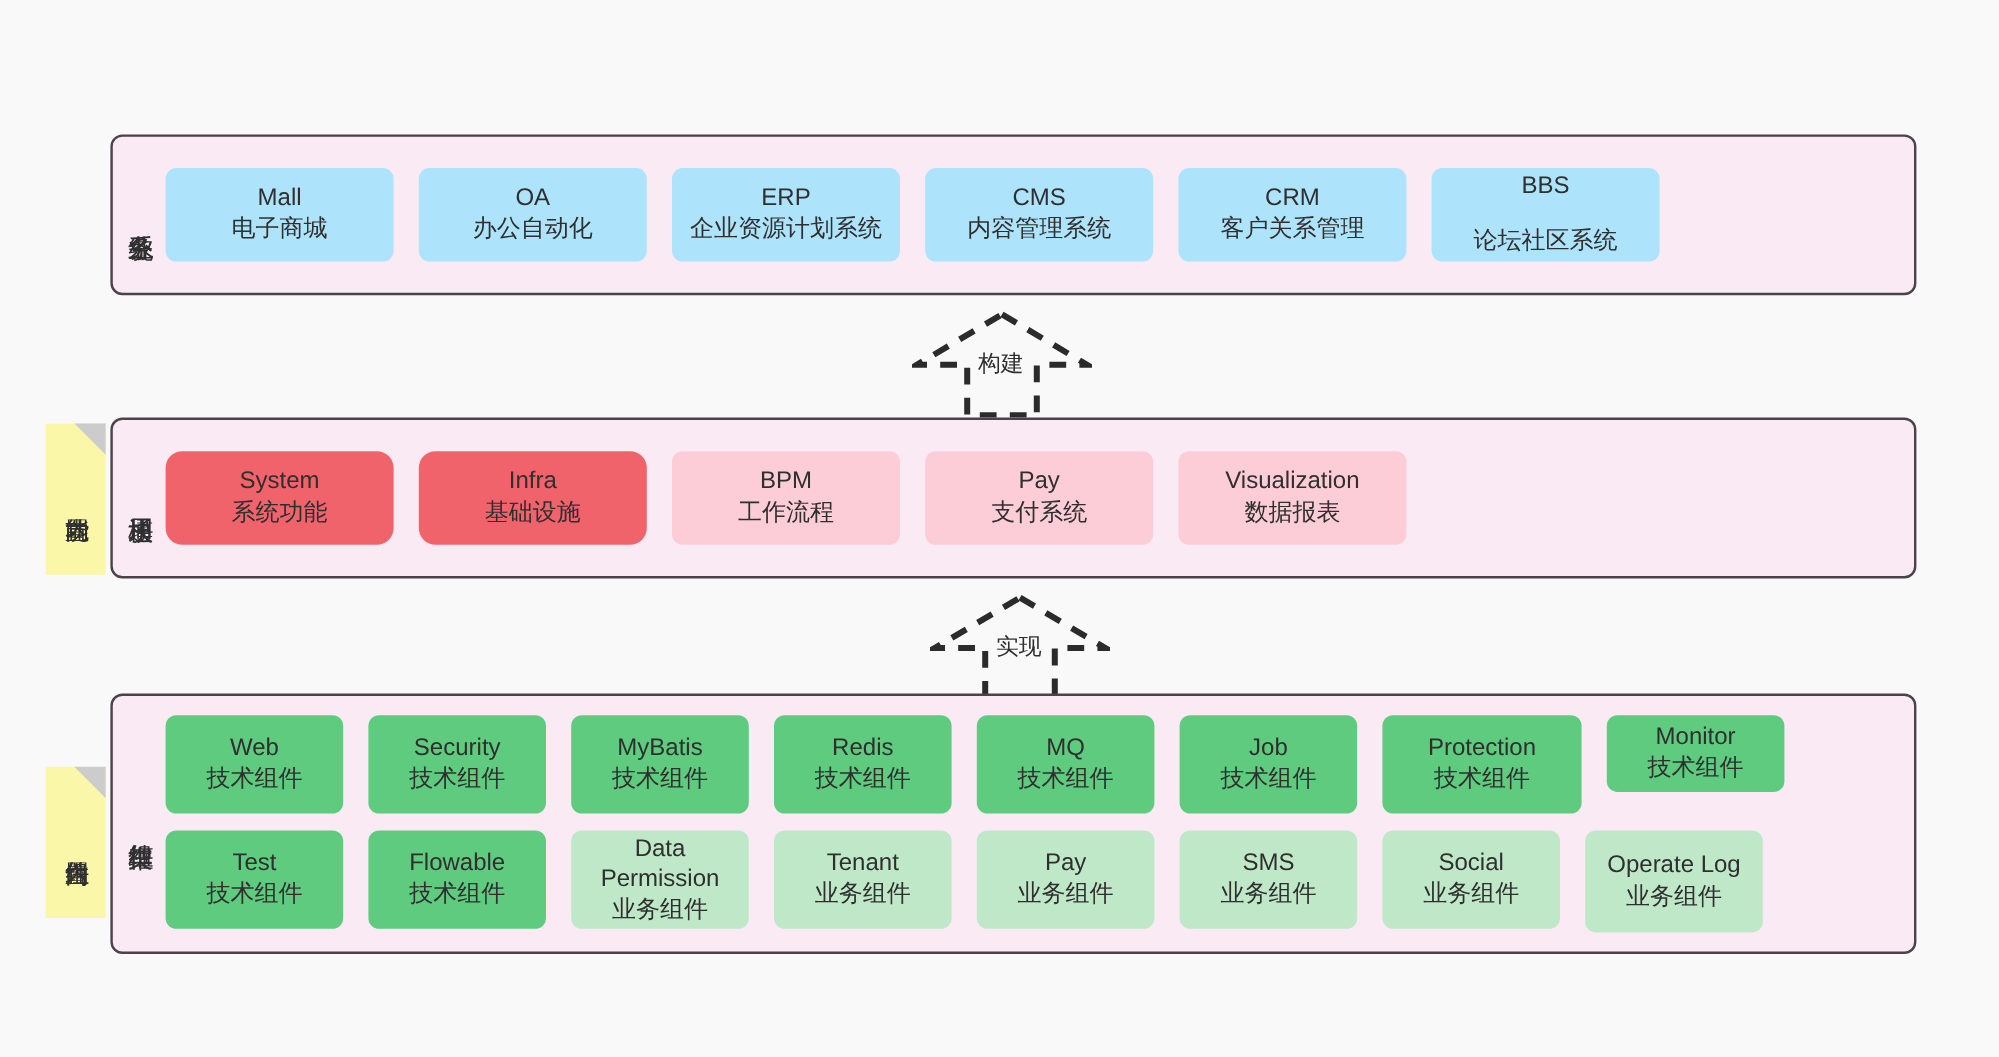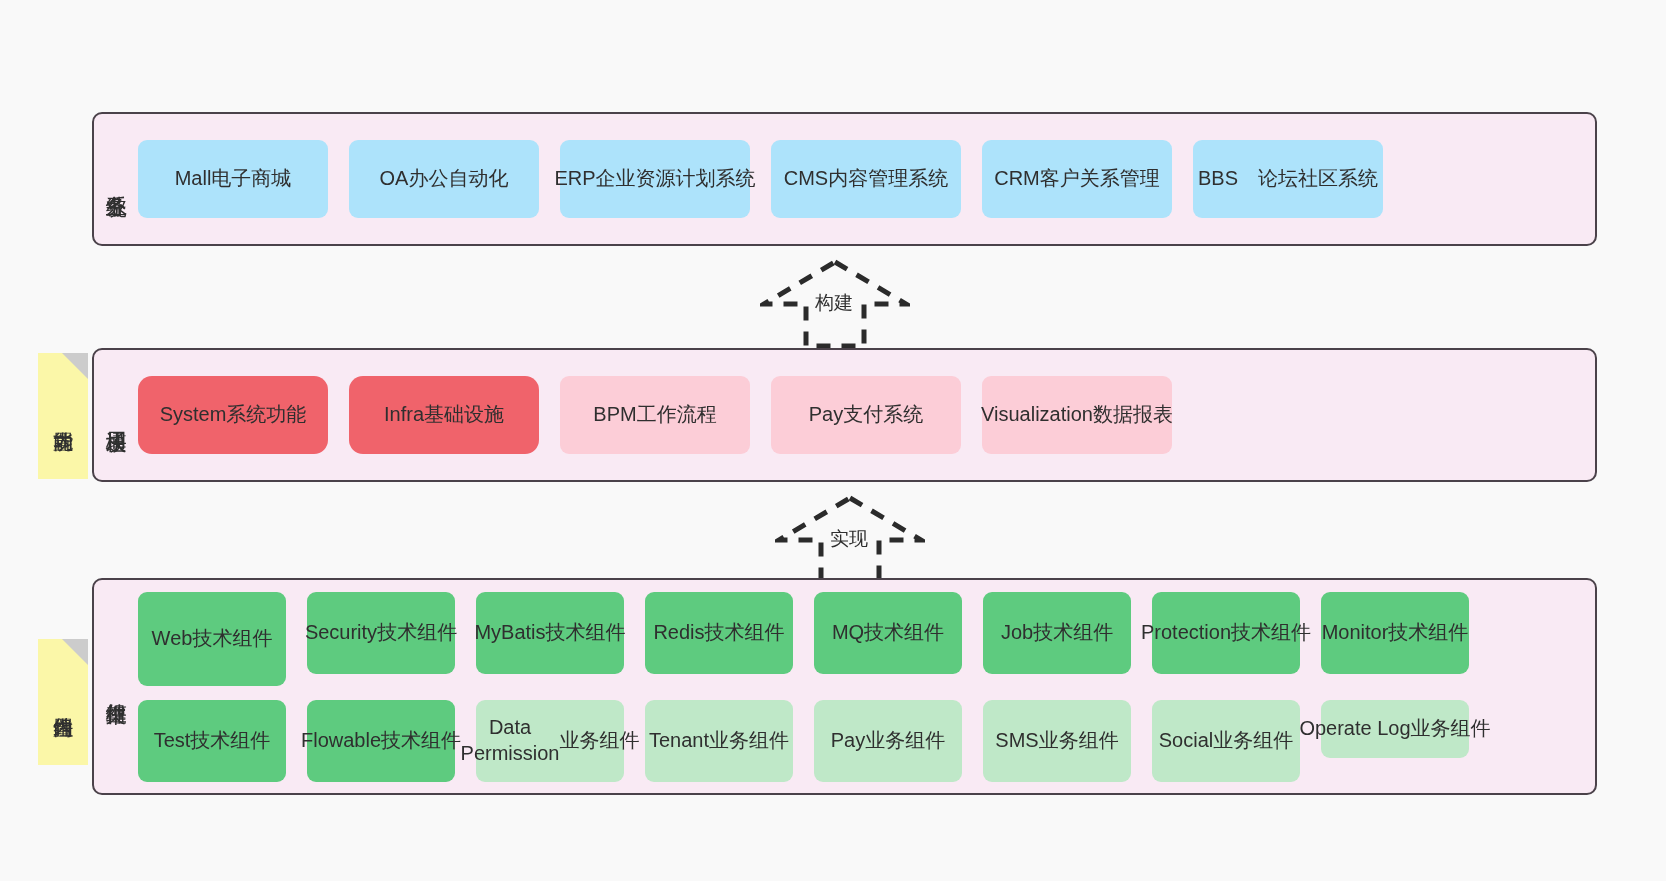--- a/index.html
+++ b/index.html
@@ -59,21 +59,21 @@
     display: flex;
     gap: 21px;
     justify-content: flex-start;
   }
 
   
   .node {
     box-sizing: border-box;
     border-radius: 9px;
     display: flex;
-    flex-direction: row;
+    flex-direction: column;
     align-items: center;
     justify-content: center;
     text-align: center;
     font-size: 20px;
     line-height: 1.28;
     color: #2f2f2f;
     padding: 20px 6px;
   }
   .node .ln { display: block; white-space: nowrap; }
   .node .ln.wrap { white-space: normal; }
@@ -213,21 +213,21 @@
   <div class="note" style="left:38px; top:639px; width:50px; height:126px;">
     <span class="fold"></span>
     <span>内置组件</span>
   </div>
 
   <div class="layer" id="layer-framework" style="left:92px; top:578px; width:1505px; height:217px;">
     <div class="layer-title">框架组件</div>
     <div class="layer-body">
 
       <div class="row">
-        <div class="node n-green-strong" style="width:148px;height:94px;">
+        <div class="node n-green-strong" style="width:148px;height:82px;">
           <span class="ln">Web</span>
           <span class="ln">技术组件</span>
         </div>
         <div class="node n-green-strong" style="width:148px;height:82px;">
           <span class="ln">Security</span>
           <span class="ln">技术组件</span>
         </div>
         <div class="node n-green-strong" style="width:148px;height:82px;">
           <span class="ln">MyBatis</span>
           <span class="ln">技术组件</span>
@@ -237,25 +237,25 @@
           <span class="ln">技术组件</span>
         </div>
         <div class="node n-green-strong" style="width:148px;height:82px;">
           <span class="ln">MQ</span>
           <span class="ln">技术组件</span>
         </div>
         <div class="node n-green-strong" style="width:148px;height:82px;">
           <span class="ln">Job</span>
           <span class="ln">技术组件</span>
         </div>
-        <div class="node n-green-strong" style="width:148px;height:82px;">
+        <div class="node n-green-strong" style="width:166px;height:82px;">
           <span class="ln">Protection</span>
           <span class="ln">技术组件</span>
         </div>
-        <div class="node n-green-strong" style="width:148px;height:82px;">
+        <div class="node n-green-strong" style="width:148px;height:64px;">
           <span class="ln">Monitor</span>
           <span class="ln">技术组件</span>
         </div>
       </div>
 
       <div class="row">
         <div class="node n-green-strong" style="width:148px;height:82px;">
           <span class="ln">Test</span>
           <span class="ln">技术组件</span>
         </div>
@@ -276,21 +276,21 @@
           <span class="ln">业务组件</span>
         </div>
         <div class="node n-green-light" style="width:148px;height:82px;">
           <span class="ln">SMS</span>
           <span class="ln">业务组件</span>
         </div>
         <div class="node n-green-light" style="width:148px;height:82px;">
           <span class="ln">Social</span>
           <span class="ln">业务组件</span>
         </div>
-        <div class="node n-green-light" style="width:148px;height:58px;">
+        <div class="node n-green-light" style="width:148px;height:85px;">
           <span class="ln">Operate Log</span>
           <span class="ln">业务组件</span>
         </div>
       </div>
 
     </div>
   </div>
 
 </div>
 

